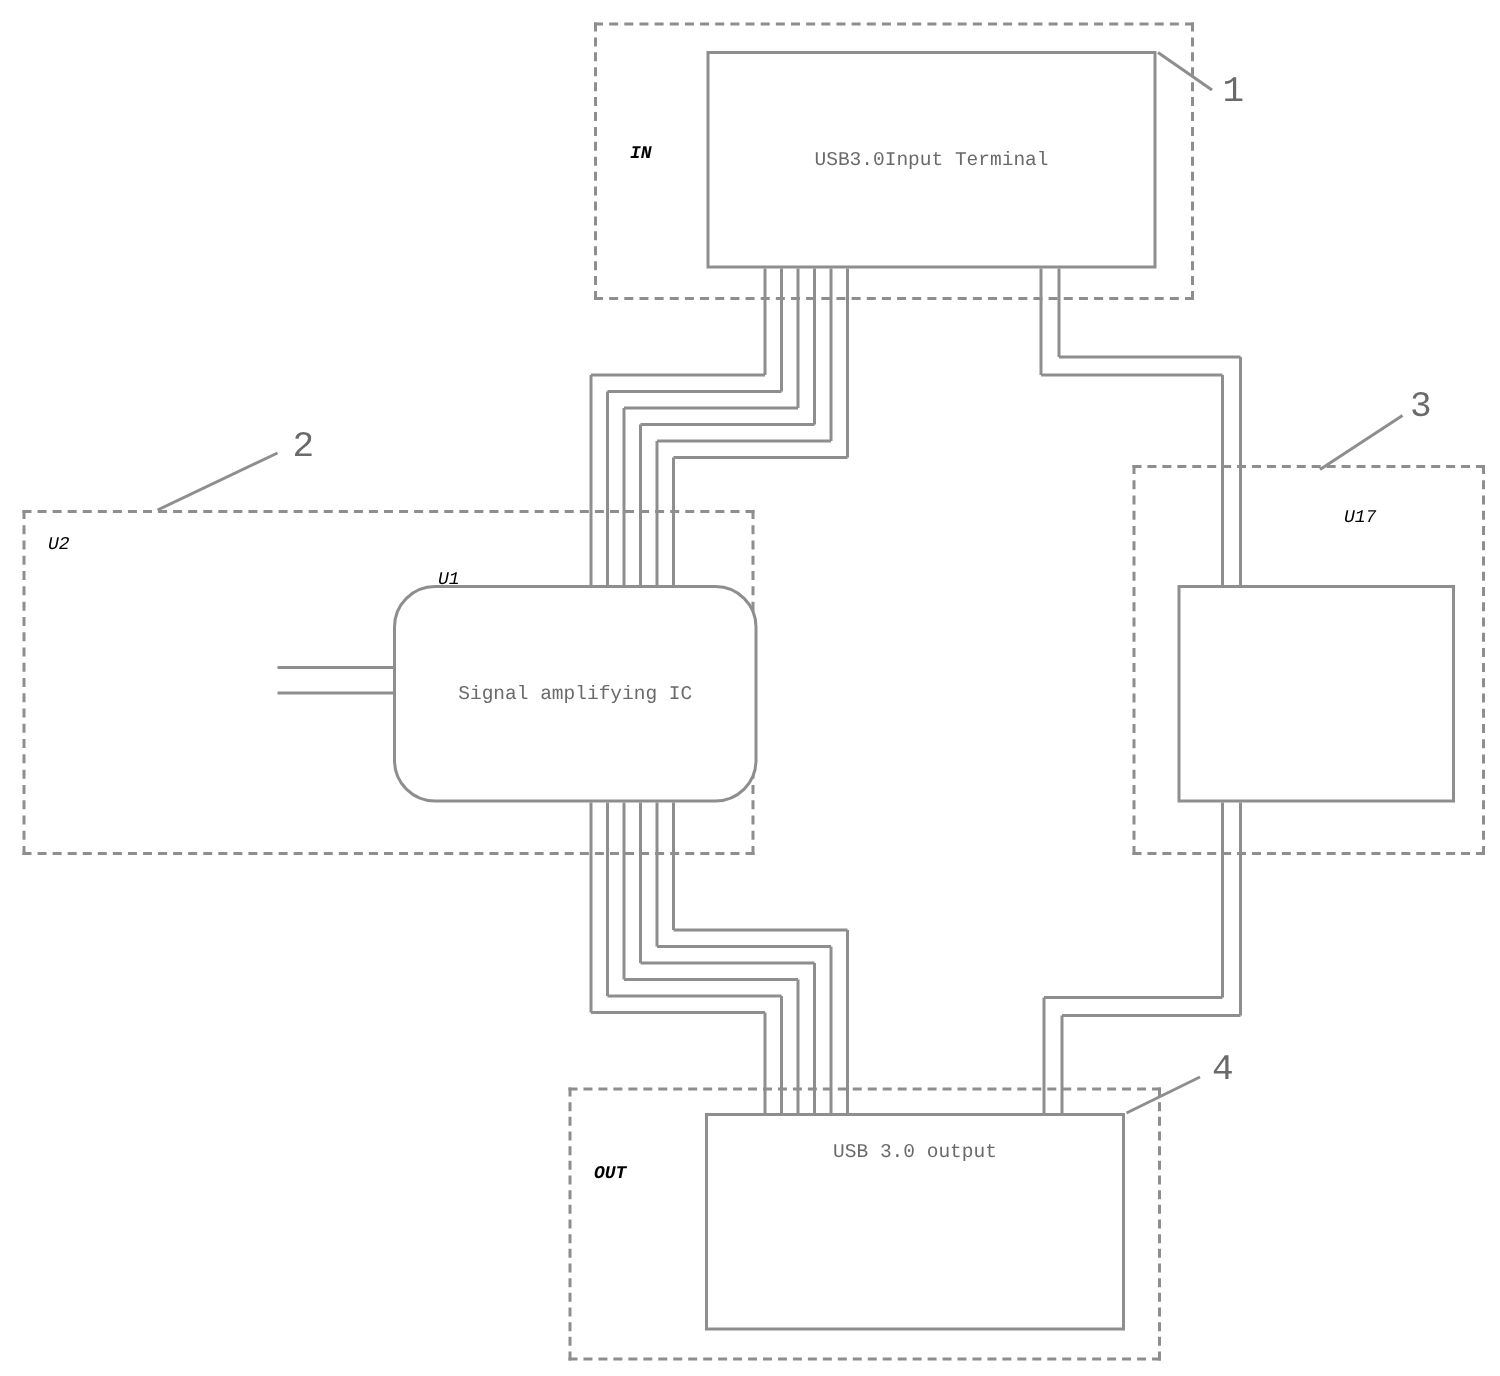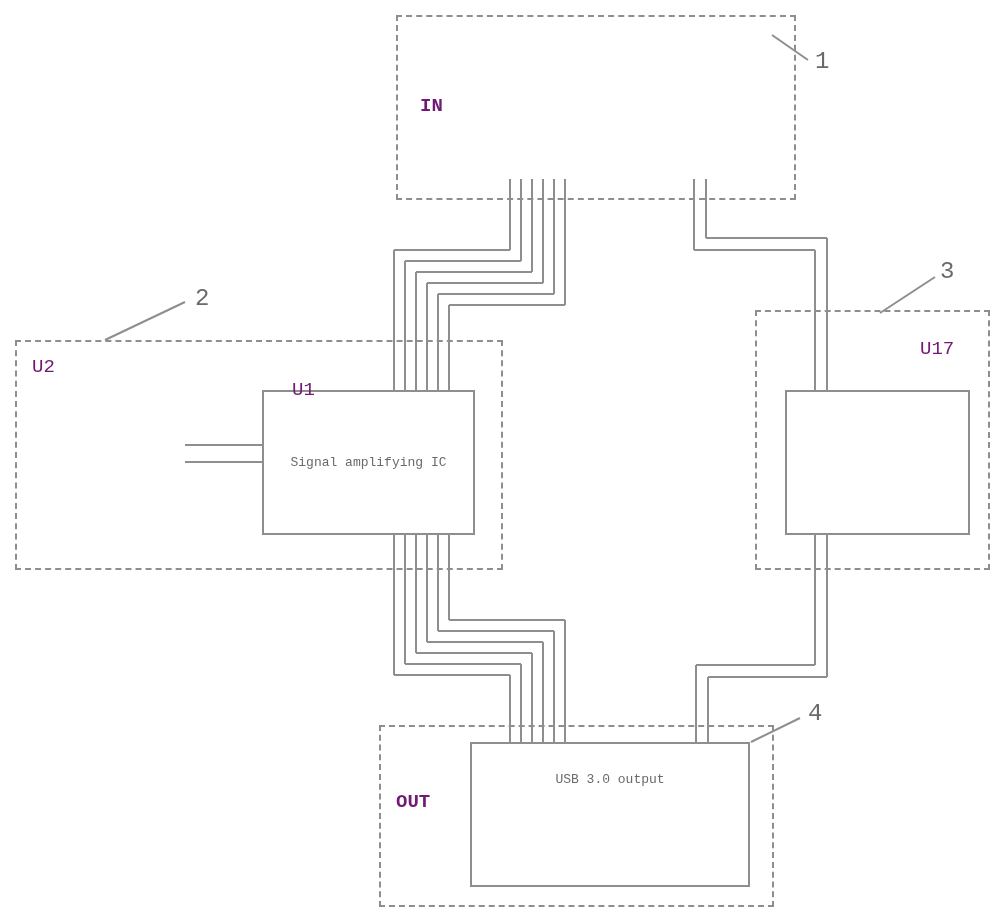--- a/index.html
+++ b/index.html
@@ -27,22 +27,23 @@
     border: 2px solid #8e8e8e;
     box-sizing: border-box;
     background: #ffffff;
     display: flex;
     align-items: center;
     justify-content: center;
     text-align: center;
   }
   .box-label {
     position: absolute;
-    font-size: 19px;
-    color: #701a75;
+    font-size: 12px;
+    color: #000000;
+    font-style: italic;
   }
   .ref-label {
     position: absolute;
     font-size: 24px;
     color: #6a6a6a;
   }
   svg {
     position: absolute;
     left: 0;
     top: 0;
@@ -53,60 +54,63 @@
     stroke-width: 2;
     fill: none;
   }
 </style>
 </head>
 <body>
 
 <div class="stage">
 
   <div class="dashed-box" style="left:396px; top:15px; width:400px; height:185px;"></div>
+  <div class="solid-box" style="left:471px; top:34px; width:300px; height:145px;">
+    <span>USB3.0Input Terminal</span>
+  </div>
   <div class="box-label" style="left:420px; top:95px; font-weight:bold;">IN</div>
 
   <svg width="1000" height="917">
     <line x1="772" y1="35" x2="808" y2="60"></line>
   </svg>
   <div class="ref-label" style="left:815px; top:48px;">1</div>
 
   <div class="dashed-box" style="left:15px; top:340px; width:488px; height:230px;"></div>
 
   <div class="box-label" style="left:32px; top:356px;">U2</div>
 
-  <div class="solid-box" style="left:262px; top:390px; width:213px; height:145px;">
+  <div class="solid-box" style="left:262px; top:390px; width:243px; height:145px;border-radius:28px;">
     <span>Signal amplifying IC</span>
   </div>
   <div class="box-label" style="left:292px; top:379px;">U1</div>
 
   <svg width="1000" height="917">
     <line x1="105" y1="340" x2="185" y2="302"></line>
   </svg>
   <div class="ref-label" style="left:195px; top:285px;">2</div>
 
   <svg width="1000" height="917">
     <line x1="185" y1="445" x2="262" y2="445"></line>
     <line x1="185" y1="462" x2="262" y2="462"></line>
   </svg>
 
   <div class="dashed-box" style="left:755px; top:310px; width:235px; height:260px;"></div>
   <div class="solid-box" style="left:785px; top:390px; width:185px; height:145px;"></div>
-  <div class="box-label" style="left:920px; top:338px;">U17</div>
+  <div class="box-label" style="left:896px; top:338px;">U17</div>
 
   <svg width="1000" height="917">
     <line x1="880" y1="313" x2="935" y2="277"></line>
   </svg>
   <div class="ref-label" style="left:940px; top:258px;">3</div>
 
   <div class="dashed-box" style="left:379px; top:725px; width:395px; height:182px;"></div>
-  <div class="solid-box" style="left:470px; top:742px; width:280px; height:145px; align-items:flex-start; padding-top:28px;">
+  <div class="solid-box" style="left:470px; top:742px; width:280px; height:145px; align-items:flex-start; padding-top:16px;">
     <span>USB 3.0 output</span>
   </div>
-  <div class="box-label" style="left:396px; top:775px; font-weight:bold;margin-top:16px;">OUT</div>
+  <div class="box-label" style="left:396px; top:775px; font-weight:bold;">OUT</div>
 
   <svg width="1000" height="917">
     <line x1="751" y1="742" x2="800" y2="718"></line>
   </svg>
   <div class="ref-label" style="left:808px; top:700px;">4</div>
 
   <svg width="1000" height="917">
 
     <line x1="510" y1="179" x2="510" y2="250"></line>
     <line x1="510" y1="250" x2="394" y2="250"></line>

